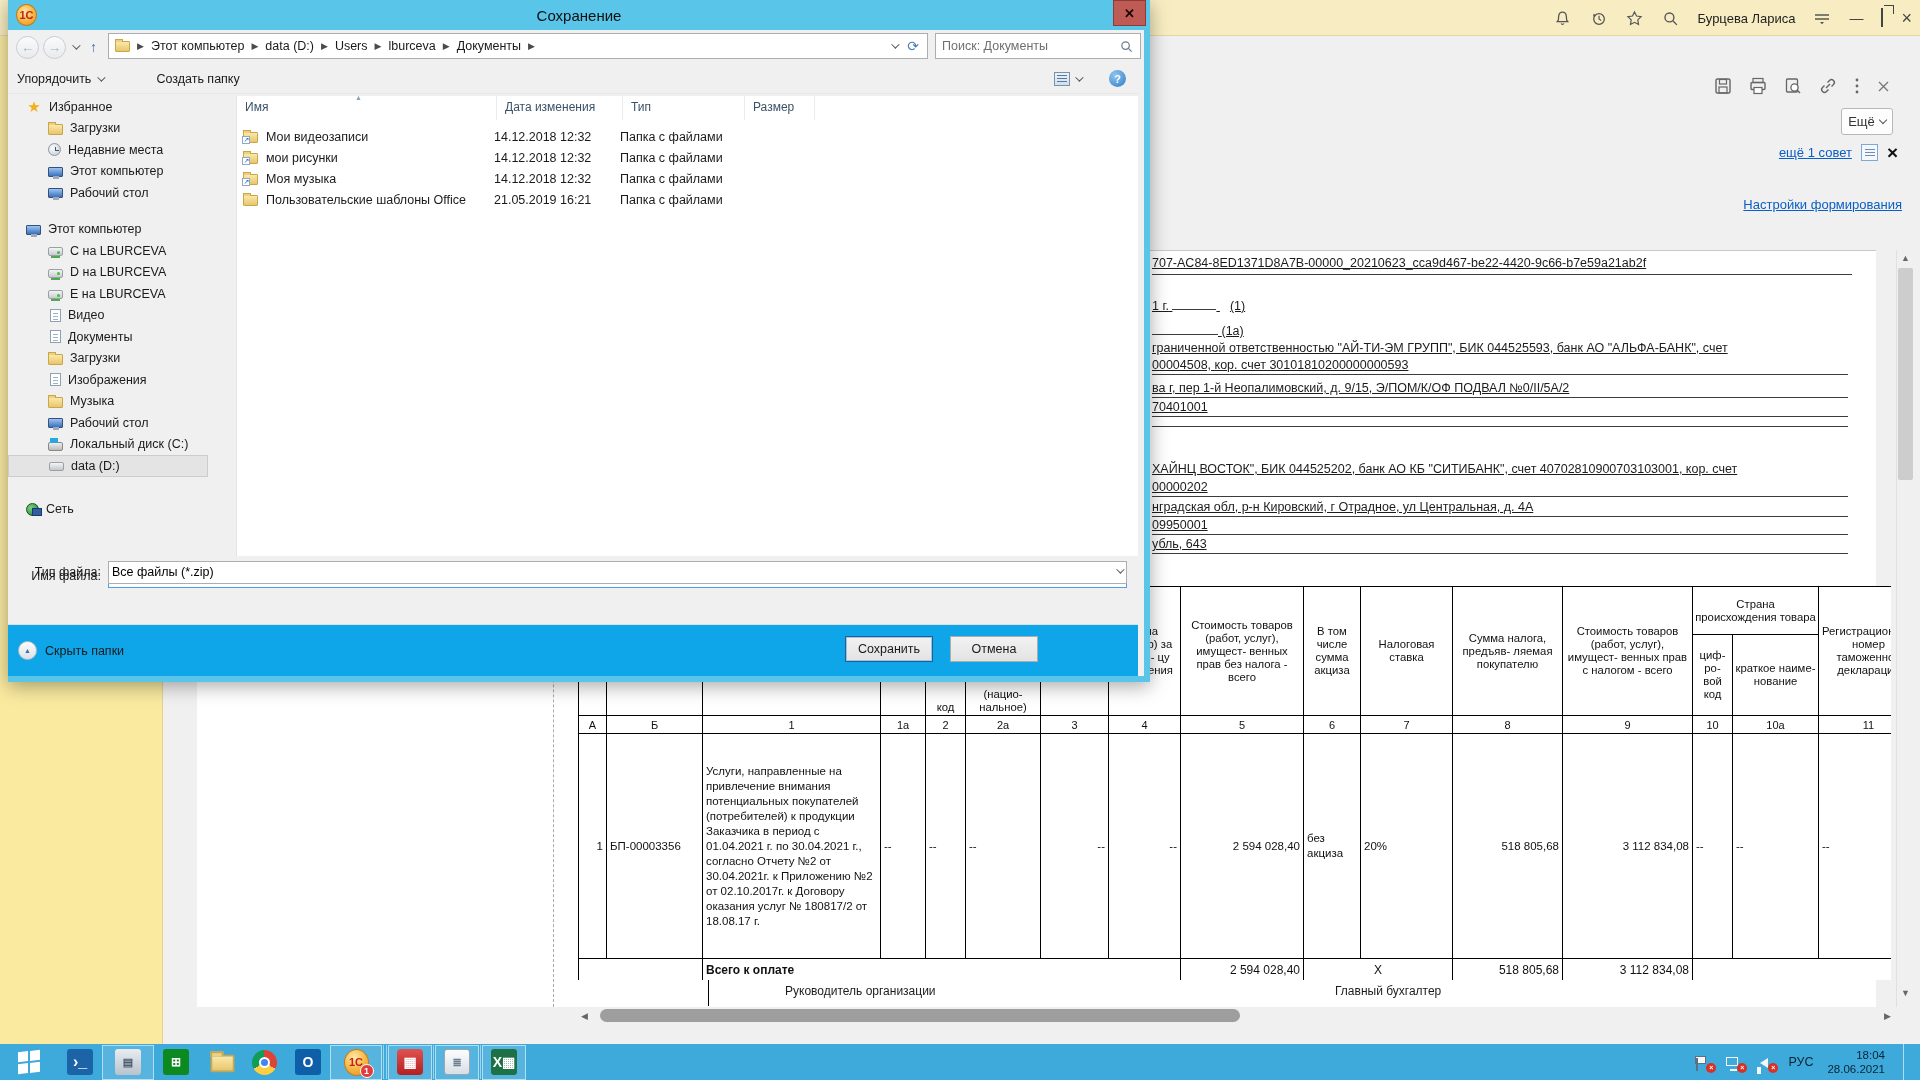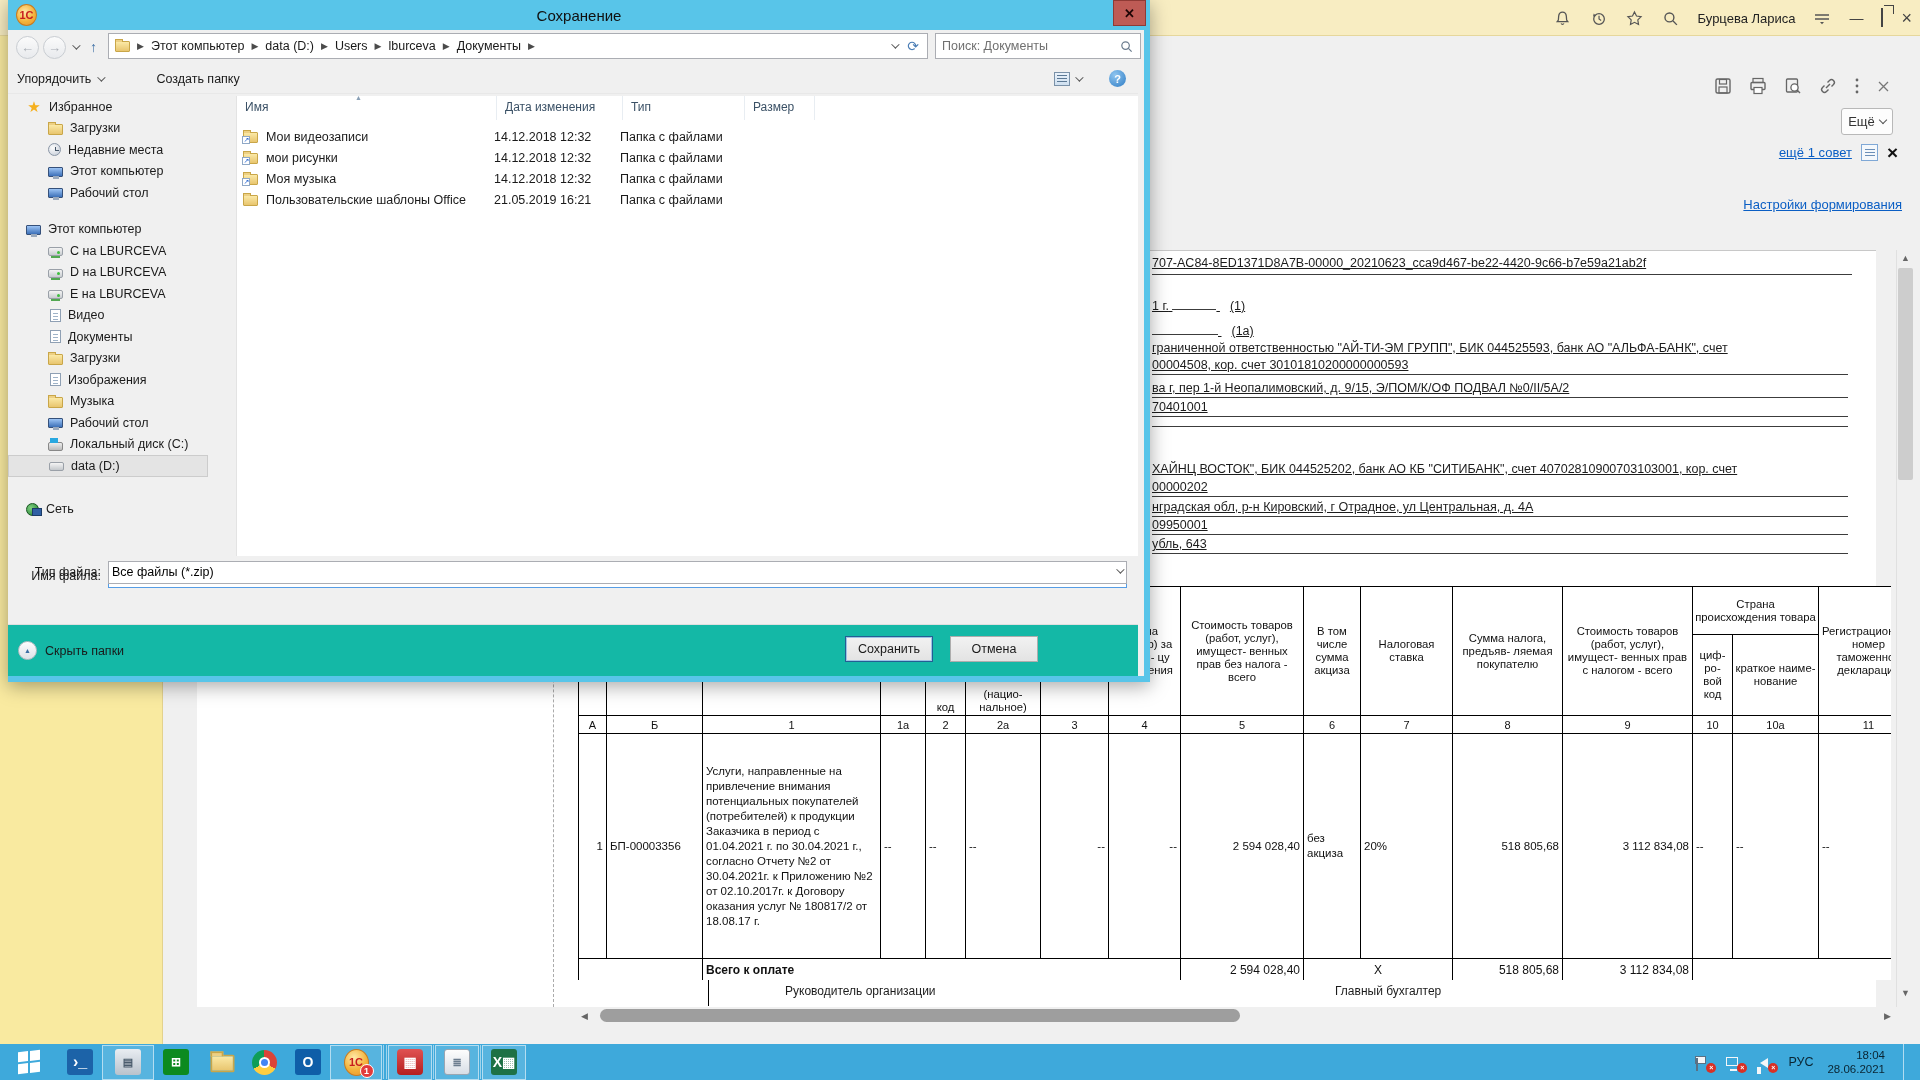--- a/index.html
+++ b/index.html
@@ -100,21 +100,21 @@
   .file-row { position:absolute; height:21px; display:flex; align-items:center; font-size:12.5px; color:#1A1A1A; }
   .fcell { overflow:hidden; white-space:nowrap; }
 
   .fname-row { position:absolute; left:0; width:1130px; height:24px; display:flex; align-items:center; }
   .fname-label { width:100px; text-align:right; font-size:12.5px; color:#1A1A1A; padding-right:7px; }
   .combo { position:relative; height:23px; background:#fff; border:1px solid #ABADB3; flex:1; margin-right:11px; display:flex; align-items:center; font-size:12.5px; padding-left:3px; }
   .combo.focus { border-color:#569DE5;align-items:center; }
   .combo .dd { position:absolute; right:4px; top:6px; }
   .sel-text { background:#3297FD; color:#fff; padding:1px 2px; }
 
-  .bottom-bar { position:absolute; left:0; top:594px; width:1130px; height:52px; background:#14b8a6; border-top:1px solid #DFDFDF; }
+  .bottom-bar { position:absolute; left:0; top:594px; width:1130px; height:52px; background:#0ea5e9; border-top:1px solid #DFDFDF; }
   .hide-folders { position:absolute; left:10px; top:16px; display:flex; align-items:center; gap:8px; font-size:12.5px; color:#1A1A1A; }
   .up-circ { width:19px; height:19px; border-radius:50%; border:1px solid #B9BEC4; background:linear-gradient(#FDFDFD,#DDE2E8); display:flex; align-items:center; justify-content:center; font-size:7px; color:#3A6EA5; }
   .btn { position:absolute; top:11px; height:26px; background:linear-gradient(#F2F2F2,#E3E3E3); border:1px solid #ADADAD; font-size:12.5px; color:#1A1A1A; display:flex; align-items:center; justify-content:center; }
   .btn.primary { border:1px solid #235E93; box-shadow:inset 0 0 0 1px #9CC3E5; }
 
   
   .ic { display:inline-block; position:relative; flex:none; }
   .ic-folder { width:15px; height:11px; background:linear-gradient(#FBE9A6,#E8C56E); border:1px solid #C9A648; border-radius:1px; margin-top:2px; }
   .ic-folder::before { content:""; position:absolute; top:-3px; left:-1px; width:6px; height:2px; background:#EDD084; border:1px solid #C9A648; border-bottom:none; }
   .lnk { position:absolute; left:-2px; bottom:-2px; width:8px; height:8px; background:#fff; border:1px solid #8FA8C6; }
@@ -272,21 +272,21 @@
 
 
   <div class="inv-text" style="left:1152px; top:299px;">
     <span>1 г.</span>
     <span class="u" style="display:inline-block;width:44px;"></span>
     <span style="margin-left:10px;">(1)</span>
   </div>
 
   <div class="inv-text" style="left:1152px; top:324px;">
     <span class="u" style="display:inline-block;width:66px;"></span>
-    <span style="margin-left:10px;">(1а)</span>
+    <span style="">(1а)</span>
   </div>
 
   <div class="inv-text" style="left:1152px; top:341px;">граниченной ответственностью "АЙ-ТИ-ЭМ ГРУПП", БИК 044525593, банк АО "АЛЬФА-БАНК", счет</div>
   <div class="inv-text u" style="left:1152px; top:358px; width:696px; padding-bottom:2px;">00004508, кор. счет 30101810200000000593</div>
   <div class="inv-text u" style="left:1152px; top:381px; width:696px; padding-bottom:2px;">ва г, пер 1-й Неопалимовский, д. 9/15, Э/ПОМ/К/ОФ ПОДВАЛ №0/II/5А/2</div>
   <div class="inv-text u" style="left:1152px; top:400px; width:696px; padding-bottom:2px;">70401001</div>
   <div class="inv-text u" style="left:1152px; top:420px; width:696px; height:7px;"></div>
 
   <div class="inv-text" style="left:1152px; top:462px;">ХАЙНЦ ВОСТОК", БИК 044525202, банк АО КБ "СИТИБАНК", счет 40702810900703103001, кор. счет</div>
   <div class="inv-text u" style="left:1152px; top:480px; width:696px; padding-bottom:2px;">00000202</div>

